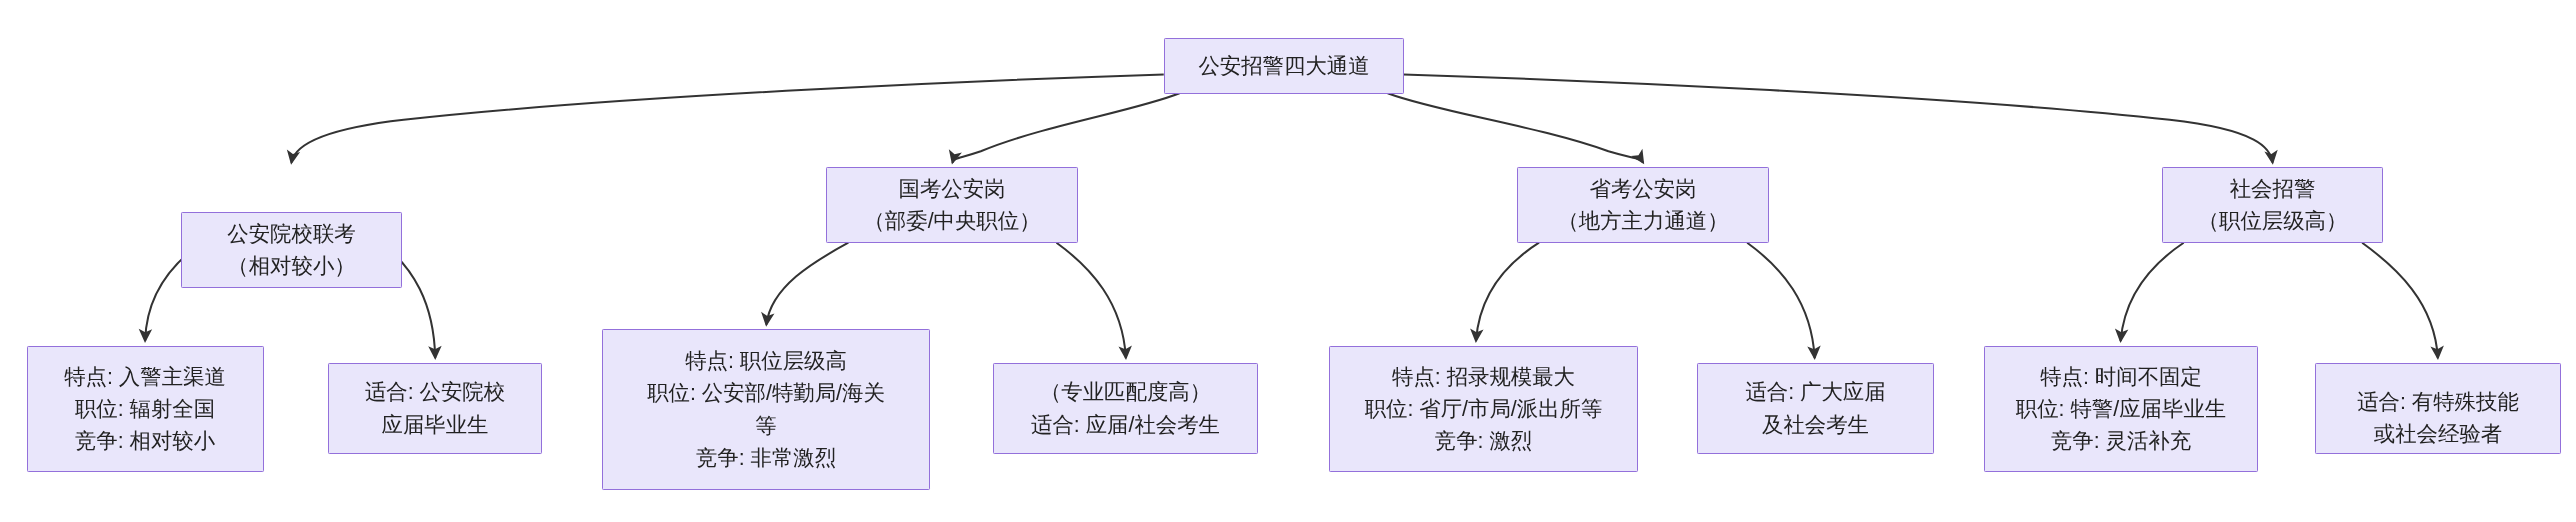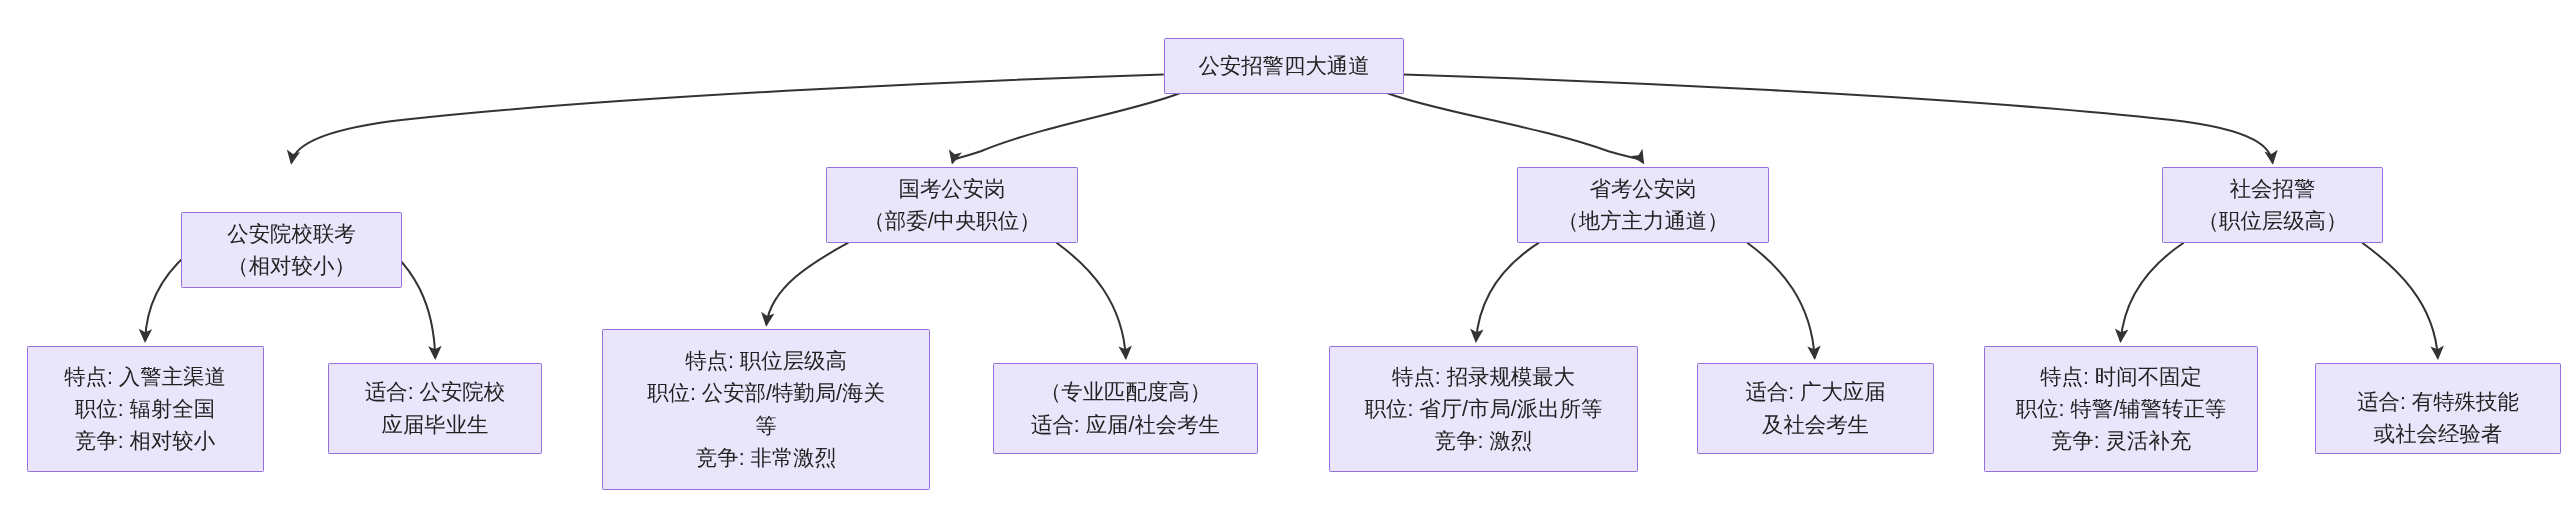--- a/index.html
+++ b/index.html
@@ -132,21 +132,21 @@
         <span class="line">特点: 招录规模最大</span>
         <span class="line">职位: 省厅/市局/派出所等</span>
         <span class="line">竞争: 激烈</span>
       </div>
       <div class="node node-detail" style="left: 1697px; top: 363px; width: 237px; height: 91px;">
         <span class="line">适合: 广大应届</span>
         <span class="line">及社会考生</span>
       </div>
       <div class="node node-detail" style="left: 1984px; top: 346px; width: 274px; height: 126px;">
         <span class="line">特点: 时间不固定</span>
-        <span class="line">职位: 特警/辅警转正等</span>
+        <span class="line">职位: 特警/应届毕业生</span>
         <span class="line">竞争: 灵活补充</span>
       </div>
       <div class="node node-detail" style="left: 2315px; top: 363px; width: 246px; height: 91px; justify-content: flex-end;">
         <span class="line">适合: 有特殊技能</span>
         <span class="line">或社会经验者</span>
       </div>
     </div>
 
 </div>
 

